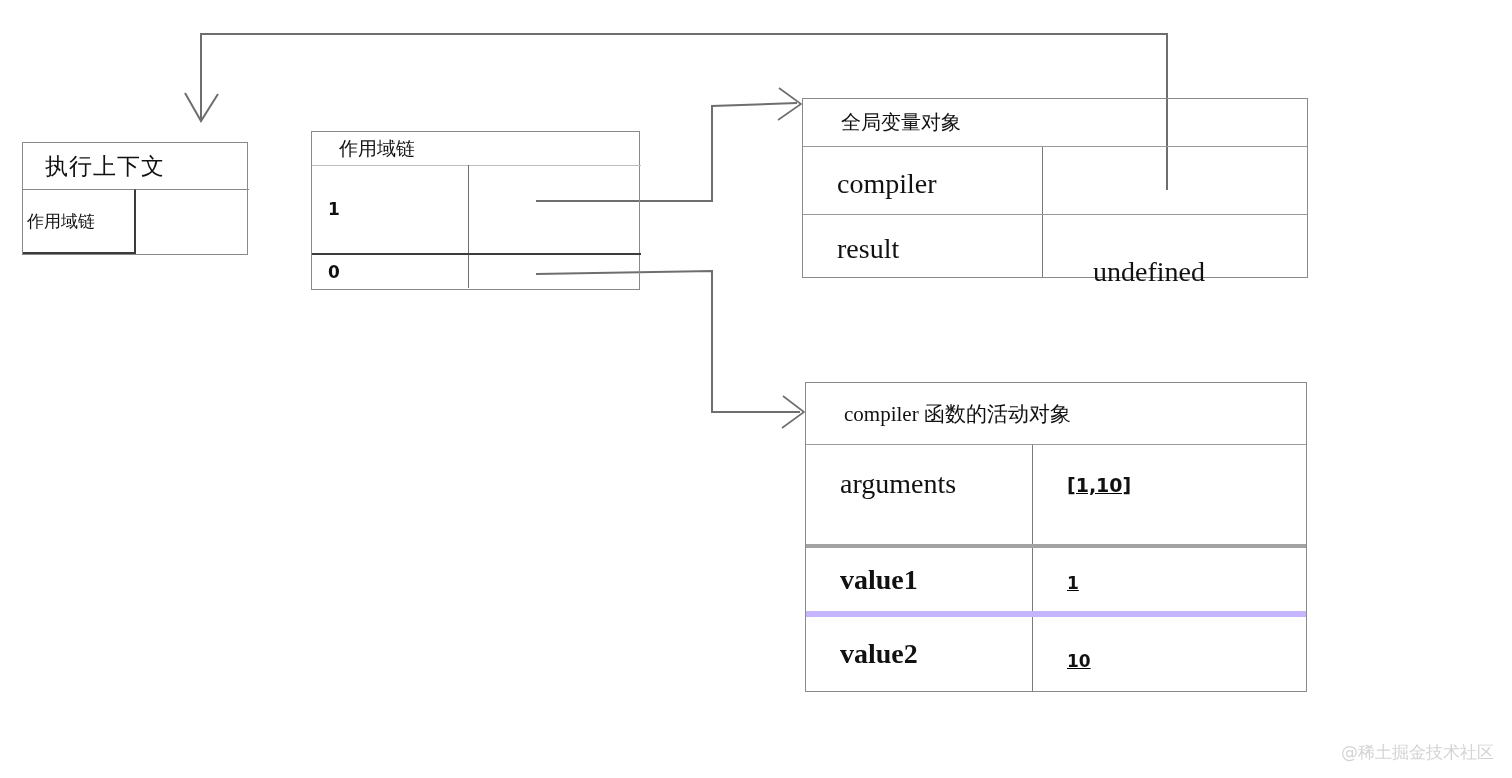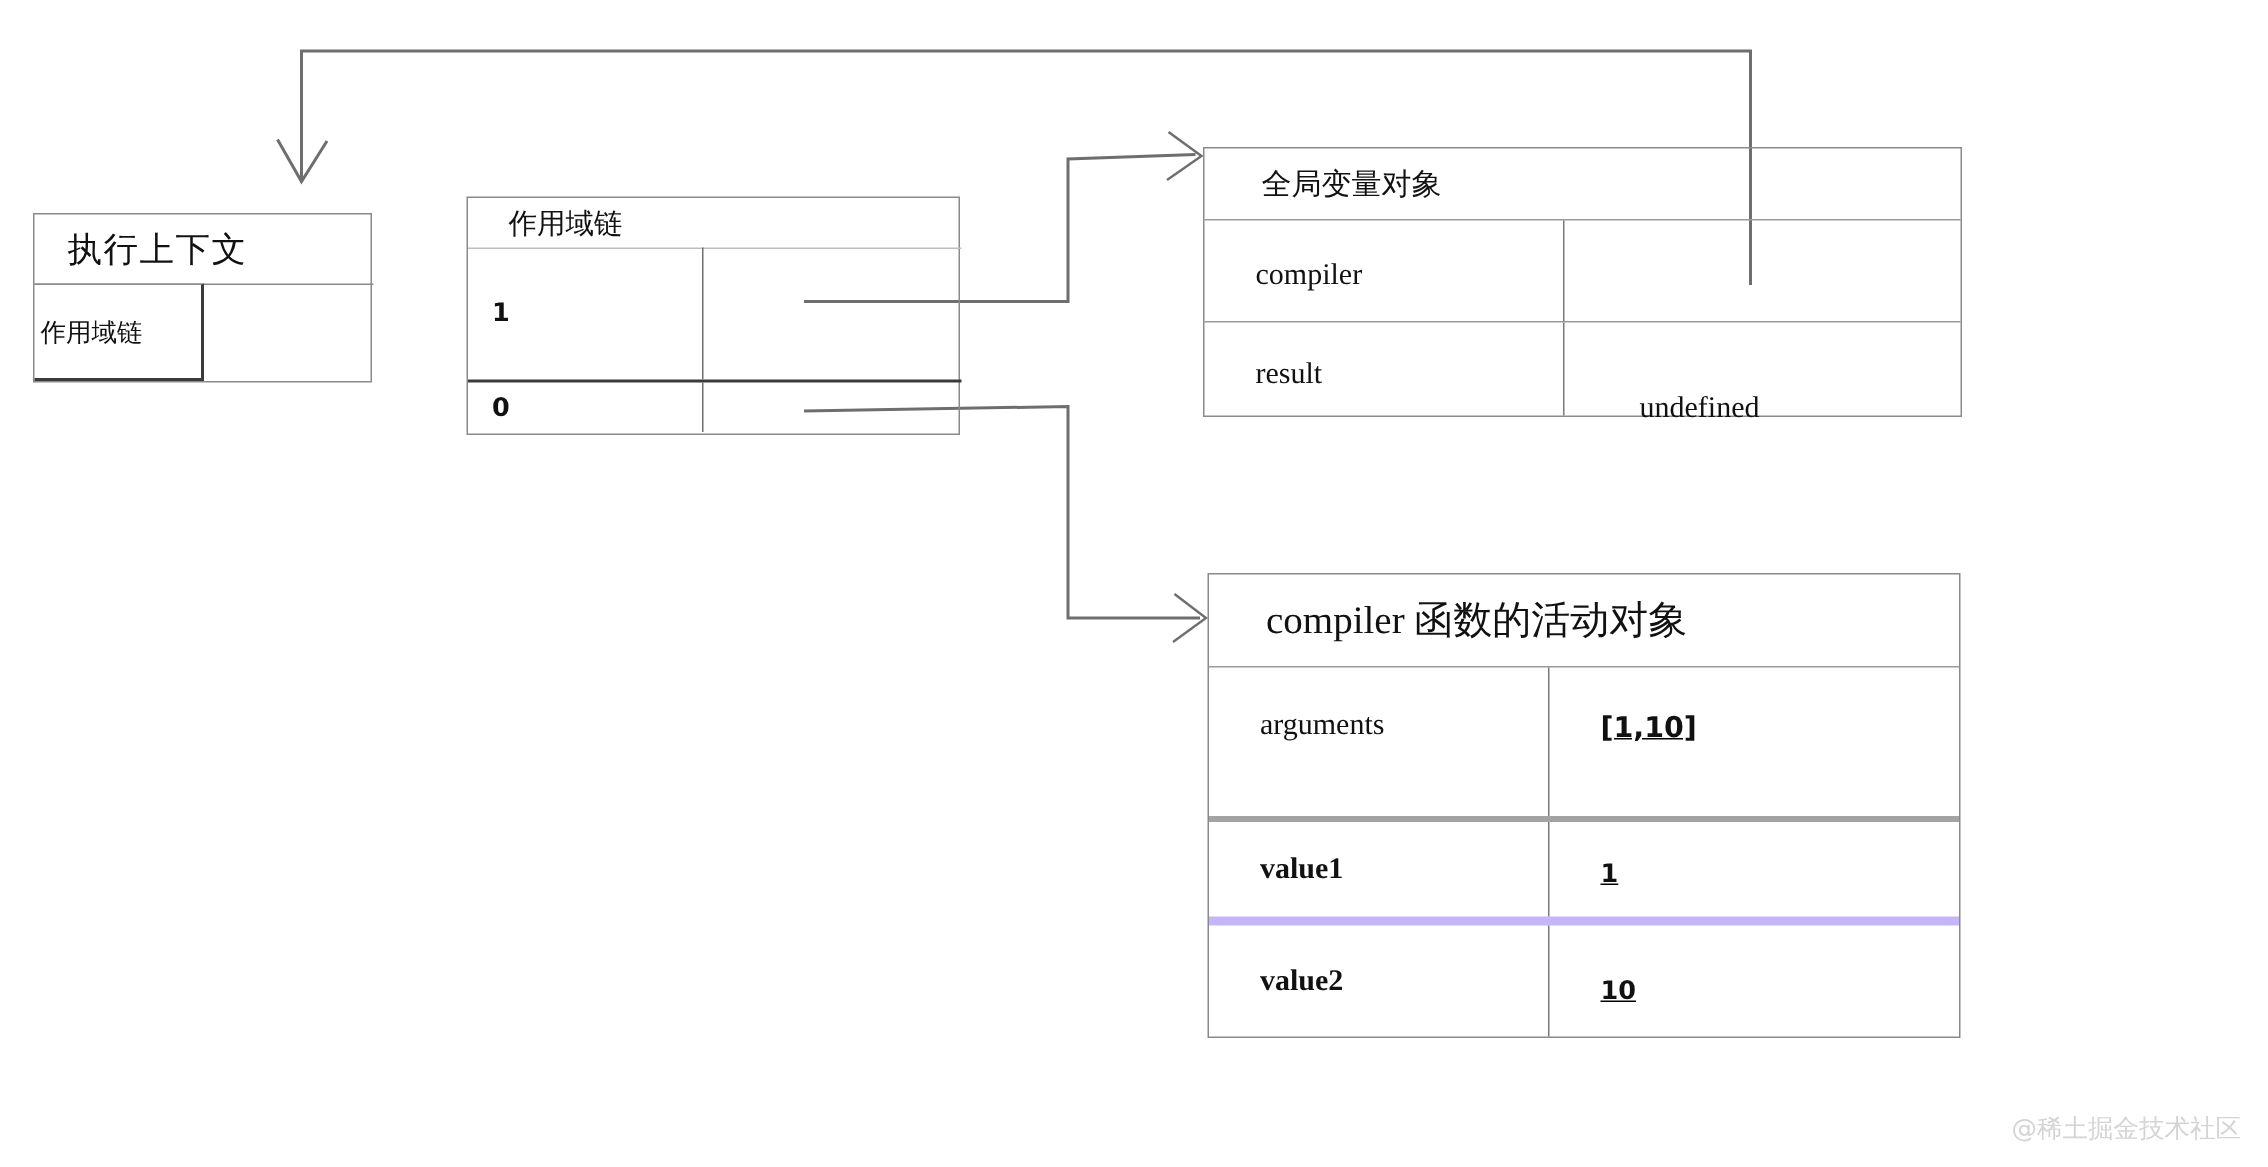--- a/index.html
+++ b/index.html
@@ -142,21 +142,21 @@
     left: 0; top: 0;
     width: 100%;
     box-sizing: border-box;
     border-bottom: 1px solid #9a9a9a;
     display: flex;
     align-items: center;
   }
   #global-vo .obj-title { height: 48px; }
   #compiler-ao .obj-title { height: 62px; }
   .obj-title span {
-    font-size: 26px;
+    font-size: 21px;
     color: #111;
     padding-left: 38px;
   }
   .obj-title span.cjk {
     font-family: "DejaVu Sans", "Liberation Sans", sans-serif;
     font-size: 20px;
   }
 
   .obj-row {
     position: absolute;
@@ -174,21 +174,21 @@
     align-items: center;
   }
   .obj-val {
     position: absolute;
     top: 0;
     height: 100%;
     display: flex;
     align-items: center;
   }
   .obj-key span, .obj-val span {
-    font-size: 20px;
+    font-size: 28px;
     color: #111;
   }
   .obj-key span { padding-left: 34px; }
 
   
   #gvo-row-compiler { top: 48px; height: 68px; border-bottom: 1px solid #9a9a9a; }
   #gvo-row-result   { top: 116px; height: 62px; }
   #global-vo .obj-key { width: 240px; }
   #global-vo .obj-val { left: 240px; width: 266px; }
   #global-vo .obj-val span { padding-left: 50px; margin-top: 48px; }

